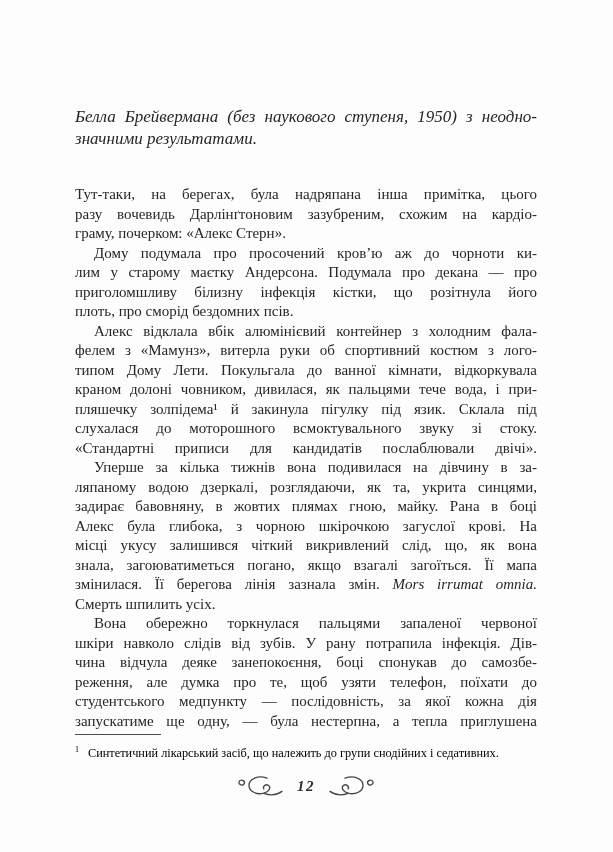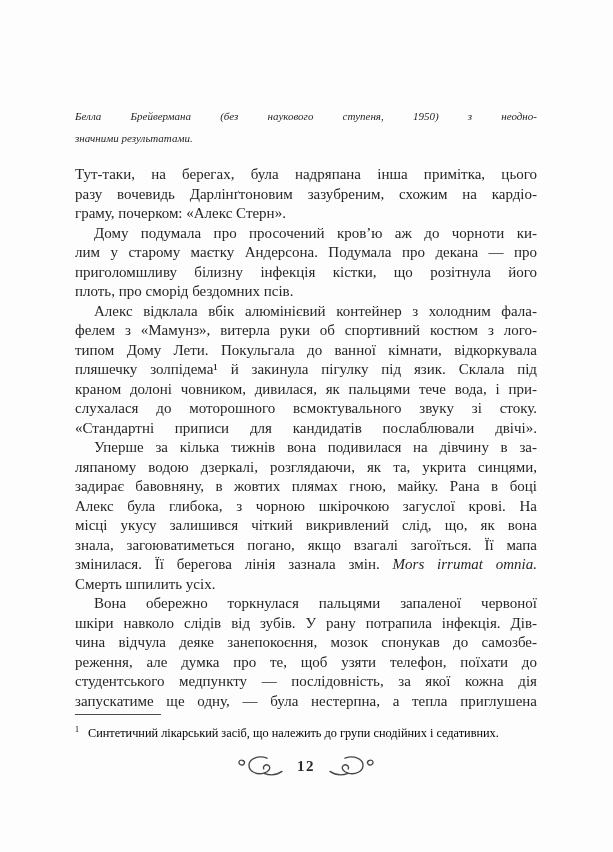--- a/index.html
+++ b/index.html
@@ -11,21 +11,21 @@
     overflow:hidden;
     font-family:"Liberation Serif","DejaVu Serif",serif;
     color:var(--text-color,#262626);
   }
   .text-column{
     position:absolute;
     left:75px;top:106px;
     width:462px;
   }
   .para{font-size:15px;line-height:19.5px;}
-  .para.italic{font-style:italic;font-size:11px;line-height:21.5px;margin-bottom:16px;}
+  .para.italic{font-style:italic;font-size:17px;line-height:21.5px;margin-bottom:36px;}
   .para.indent .line:first-child{text-indent:19px;}
   .line{
     text-align:justify;
     text-align-last:justify;
     min-height:19.5px;
     white-space:normal;
   }
   .line.end{text-align-last:left;}
   .it{font-style:italic;}
   .footnote-block{margin-top:3px;}
@@ -39,21 +39,21 @@
   }
   .fn-marker{
     font-size:8px;vertical-align:super;margin-right:9px;
   }
   .pagenum-row{
     margin-top:13px;
     display:flex;align-items:center;justify-content:center;
     gap:13px;
   }
   .pagenum{
-    font-size:15px;font-weight:700;letter-spacing:1.5px;color:#2b2b2b;
+    font-size:15px;font-weight:700;letter-spacing:1.5px;color:#2b2b2b;font-style:italic;
   }
   .flourish{display:block;}
   .flourish path{
     fill:none;stroke:#474747;stroke-width:1.35;
     stroke-linecap:round;
   }
 </style>
 </head>
 <body>
 
@@ -72,39 +72,39 @@
       <div class="para indent">
         <div class="line"><span>Дому подумала про просочений кров’ю аж до чорноти ки-</span></div>
         <div class="line"><span>лим у старому маєтку Андерсона. Подумала про декана — про</span></div>
         <div class="line"><span>приголомшливу білизну інфекція кістки, що розітнула його</span></div>
         <div class="line end"><span>плоть, про сморід бездомних псів.</span></div>
       </div>
       <div class="para indent">
         <div class="line"><span>Алекс відклала вбік алюмінієвий контейнер з холодним фала-</span></div>
         <div class="line"><span>фелем з «Мамунз», витерла руки об спортивний костюм з лого-</span></div>
         <div class="line"><span>типом Дому Лети. Покульгала до ванної кімнати, відкоркувала</span></div>
+        <div class="line"><span>краном долоні човником, дивилася, як пальцями тече вода, і при-</span></div>
         <div class="line"><span>пляшечку золпідема¹ й закинула пігулку під язик. Склала під</span></div>
-        <div class="line"><span>краном долоні човником, дивилася, як пальцями тече вода, і при-</span></div>
         <div class="line"><span>слухалася до моторошного всмоктувального звуку зі стоку.</span></div>
         <div class="line"><span>«Стандартні приписи для кандидатів послаблювали двічі».</span></div>
       </div>
       <div class="para indent">
         <div class="line"><span>Уперше за кілька тижнів вона подивилася на дівчину в за-</span></div>
         <div class="line"><span>ляпаному водою дзеркалі, розглядаючи, як та, укрита синцями,</span></div>
         <div class="line"><span>задирає бавовняну, в жовтих плямах гною, майку. Рана в боці</span></div>
         <div class="line"><span>Алекс була глибока, з чорною шкірочкою загуслої крові. На</span></div>
         <div class="line"><span>місці укусу залишився чіткий викривлений слід, що, як вона</span></div>
         <div class="line"><span>знала, загоюватиметься погано, якщо взагалі загоїться. Її мапа</span></div>
         <div class="line"><span>змінилася. Її берегова лінія зазнала змін. </span><span class="it">Mors irrumat omnia.</span></div>
         <div class="line end"><span>Смерть шпилить усіх.</span></div>
       </div>
       <div class="para indent">
         <div class="line"><span>Вона обережно торкнулася пальцями запаленої червоної</span></div>
         <div class="line"><span>шкіри навколо слідів від зубів. У рану потрапила інфекція. Дів-</span></div>
-        <div class="line"><span>чина відчула деяке занепокоєння, мозок спонукав до самозбе-</span></div>
+        <div class="line"><span>чина відчула деяке занепокоєння, боці спонукав до самозбе-</span></div>
         <div class="line"><span>реження, але думка про те, щоб узяти телефон, поїхати до</span></div>
         <div class="line"><span>студентського медпункту — послідовність, за якої кожна дія</span></div>
         <div class="line"><span>запускатиме ще одну, — була нестерпна, а тепла приглушена</span></div>
       </div>
       <div class="footnote-block">
       <div class="footnote-rule"></div>
       <div class="footnote-line">
         <span class="fn-marker">1</span><span>Синтетичний лікарський засіб, що належить до групи снодійних і седативних.</span>
       </div>
     </div>

